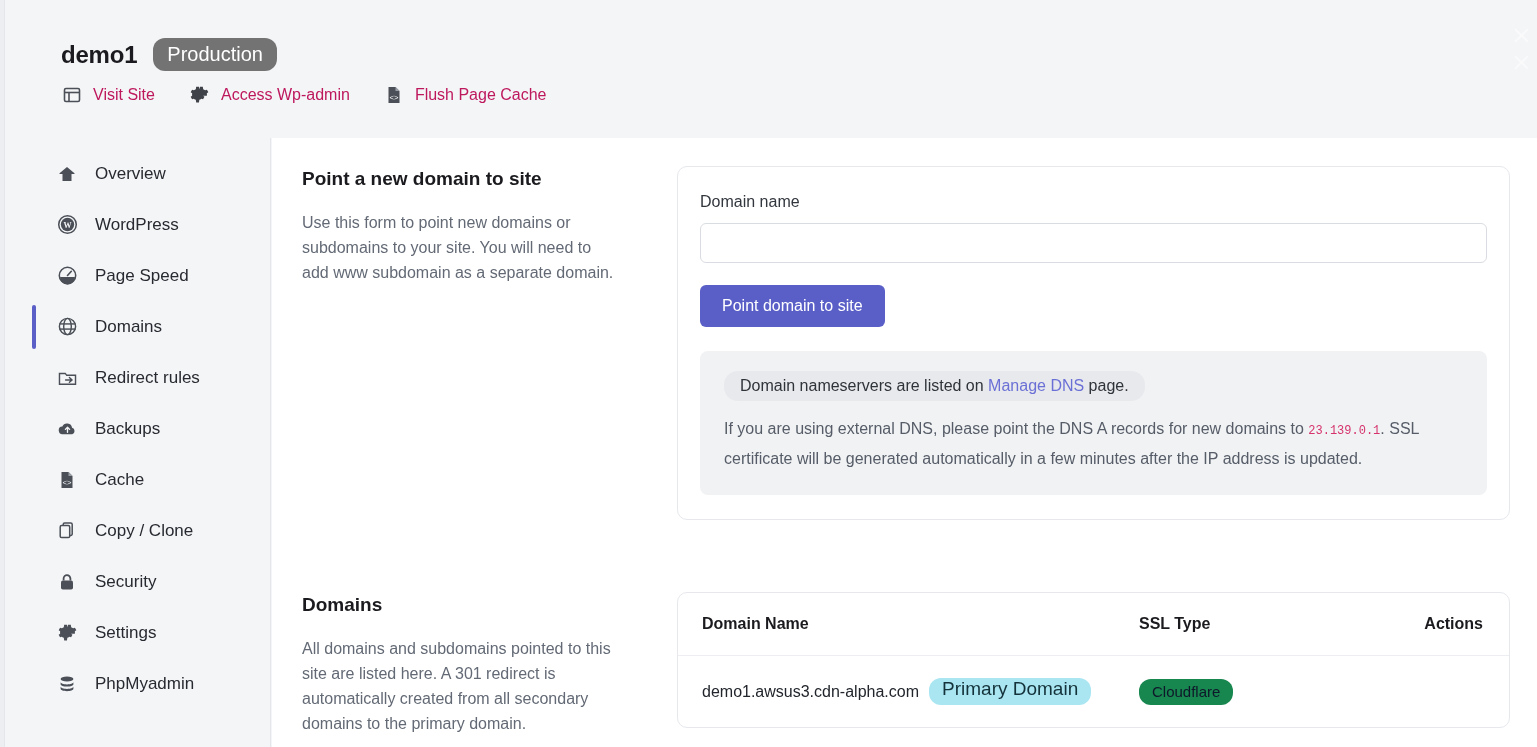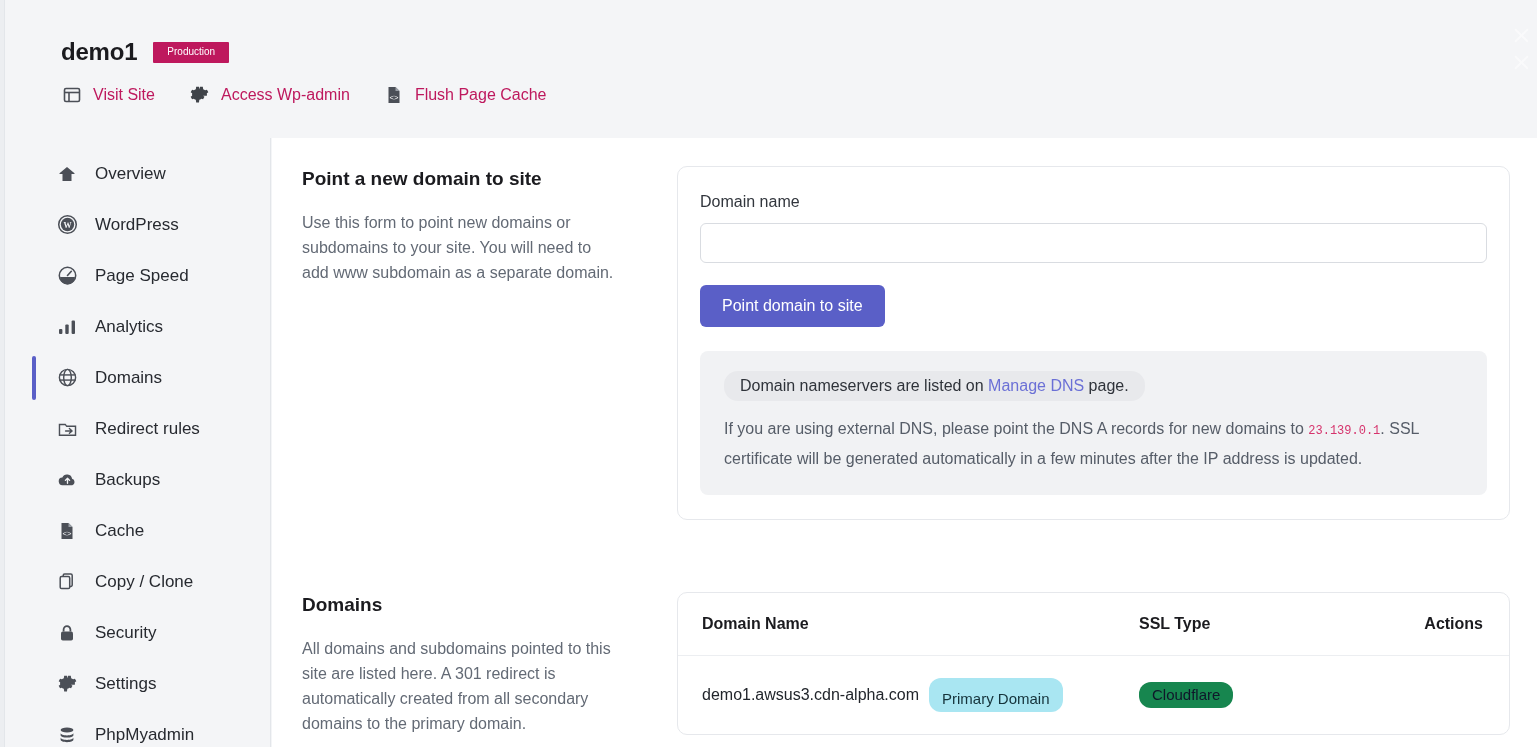--- a/index.html
+++ b/index.html
@@ -31,23 +31,23 @@
   }
   .title-row {
     position: absolute; left: 56px; top: 38px;
     display: flex; align-items: center; gap: 16px;
   }
   .site-title {
     font-size: 24px; font-weight: bold; color: #1b1b1f;
     letter-spacing: -0.2px;
   }
   .badge-production {
-    background: #be185d; color: #ffffff;
-    font-size: 10px; padding: 4px 14px 5px;
-    border-radius: 1px; line-height: 1.2;
+    background: #737373; color: #ffffff;
+    font-size: 20px; padding: 4px 14px 5px;
+    border-radius: 12px; line-height: 1.2;
     white-space: nowrap;
   }
   .action-row {
     position: absolute; left: 57px; top: 84px;
     display: flex; align-items: center; gap: 34px;
   }
   .action-item {
     display: flex; align-items: center; gap: 11px;
     cursor: pointer;
   }
@@ -177,21 +177,21 @@
   tbody td {
     padding: 22px 0 22px 24px;
     font-size: 16px; color: #22262c;
     vertical-align: middle;
   }
   td.cell-ssl { padding-left: 0; }
   td.cell-actions { padding-left: 0; padding-right: 26px; }
   .domain-cell { display: flex; align-items: center; gap: 10px; }
   .badge-primary {
     background: #a9e6f2; color: #14323a;
-    font-size: 15px; padding: 12px 13px 5px;
+    font-size: 19px; padding: 0 13px 5px;
     border-radius: 12px; white-space: nowrap;
   }
   .badge-cloudflare {
     display: inline-block;
     background: #17864f; color: #0f172a;
     font-size: 15px; padding: 4px 13px 5px;
     border-radius: 12px; white-space: nowrap;
   }
   .spacer-40 { height: 44px; }
 </style>
@@ -288,30 +288,20 @@
       <span class="nav-icon">
         <svg width="21" height="21" viewBox="0 0 22 22">
           <circle cx="11" cy="11" r="8.6" fill="none" stroke="#4b4f57" stroke-width="1.6"></circle>
           <path d="M3.2 12.5a7.8 7.8 0 0015.6 0z" fill="#4b4f57"></path>
           <line x1="11" y1="11" x2="15" y2="6.6" stroke="#4b4f57" stroke-width="1.7" stroke-linecap="round"></line>
         </svg>
       </span>
       <span class="nav-label">Page Speed</span>
     </div>
 
-    <div class="nav-item">
-      <span class="nav-icon">
-        <svg width="20" height="20" viewBox="0 0 20 20" fill="#4b4f57">
-          <rect x="2" y="12" width="3.4" height="5" rx="1"></rect>
-          <rect x="8.3" y="7.5" width="3.4" height="9.5" rx="1"></rect>
-          <rect x="14.6" y="3.5" width="3.4" height="13.5" rx="1"></rect>
-        </svg>
-      </span>
-      <span class="nav-label">Analytics</span>
-    </div>
 
     <div class="nav-item active">
       <span class="nav-icon">
         <svg width="21" height="21" viewBox="0 0 22 22" fill="none" stroke="#4b4f57" stroke-width="1.5">
           <circle cx="11" cy="11" r="8.5"></circle>
           <ellipse cx="11" cy="11" rx="4" ry="8.5"></ellipse>
           <line x1="2.6" y1="8.3" x2="19.4" y2="8.3"></line>
           <line x1="2.6" y1="13.7" x2="19.4" y2="13.7"></line>
         </svg>
       </span>

